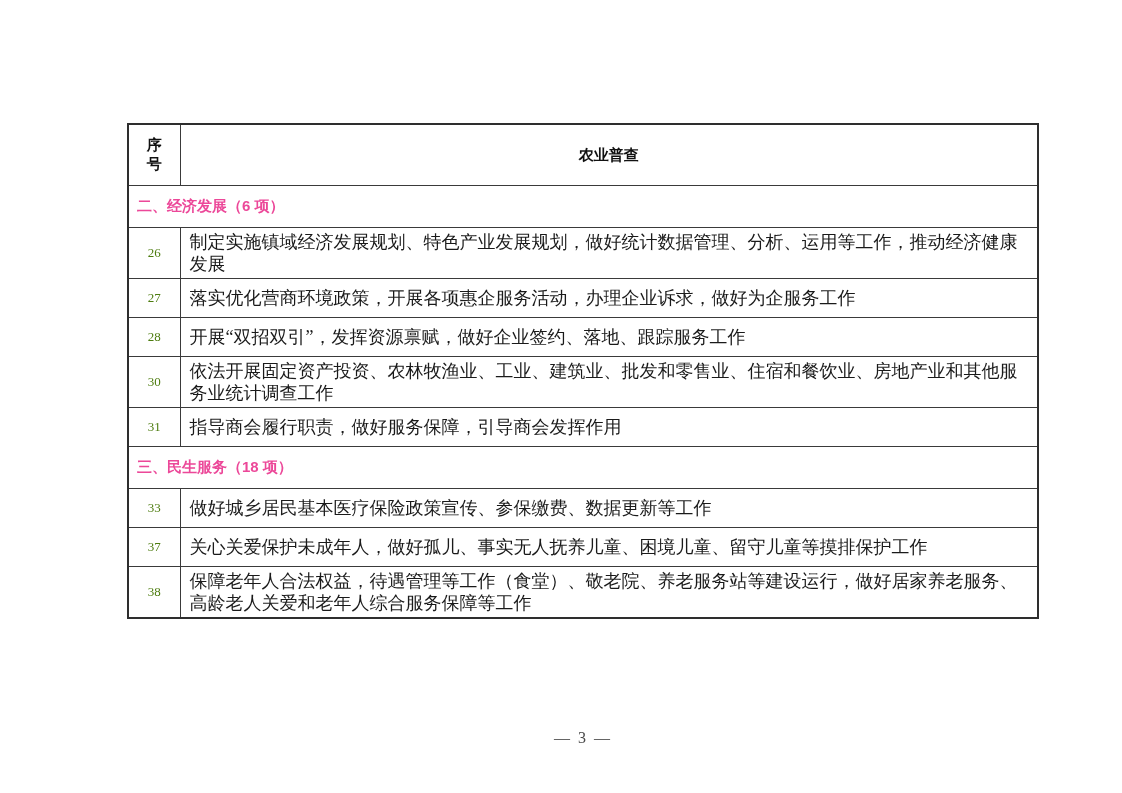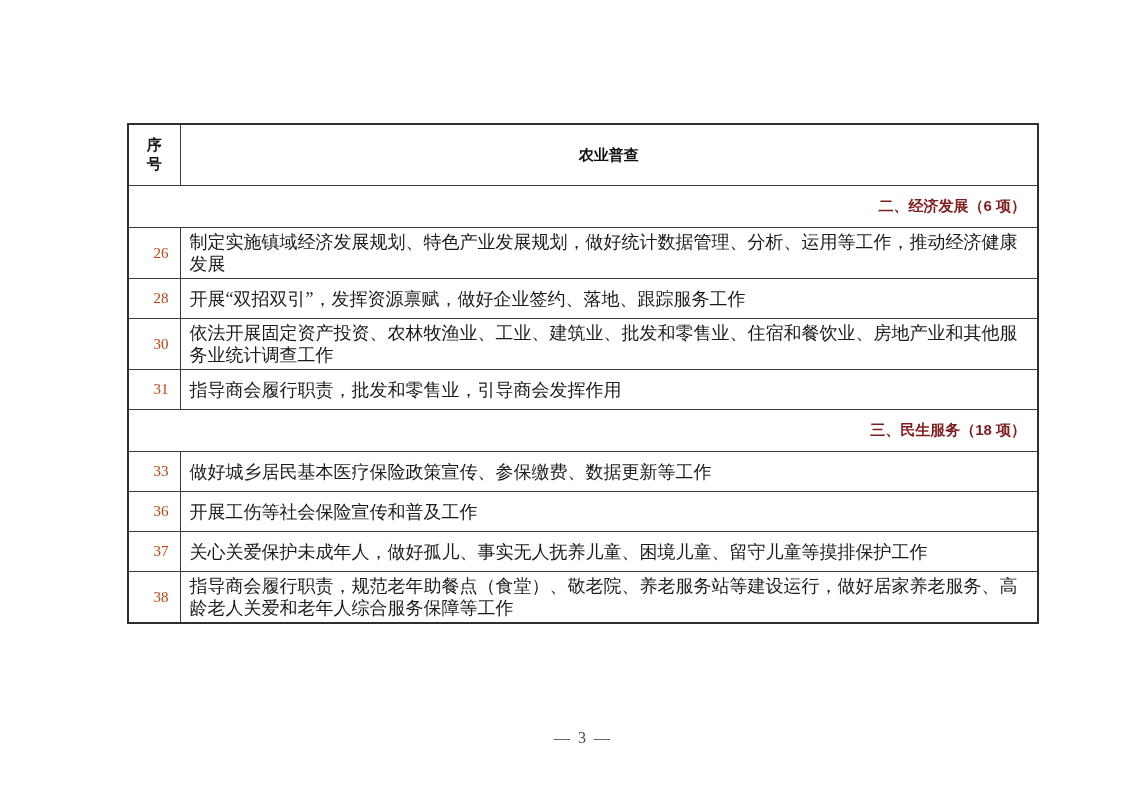--- a/index.html
+++ b/index.html
@@ -33,30 +33,30 @@
     font-weight: bold;
     font-size: 15px;
     text-align: center;
     color: #111;
   }
   tr.section-row td {
     height: 35px;
     font-family: "Liberation Sans", sans-serif;
     font-weight: bold;
     font-size: 15px;
-    text-align: right;
+    text-align: left;
     padding-left: 8px;
-    color: #7f1d1d;
+    color: #ec4899;
   }
   tr.item-row td.seq {
     height: 37px;
-    text-align: right;
+    text-align: center;
     font-family: "Liberation Serif", serif;
-    font-size: 15px;
-    color: #c2410c;
+    font-size: 13px;
+    color: #4d7c0f;
   }
   tr.item-row td.txt {
     font-family: "Liberation Serif", serif;
     font-size: 18px;
     line-height: 22px;
     text-align: left;
     padding: 3px 10px 3px 9px;
     color: #1a1a1a;
   }
   .footer {
@@ -87,48 +87,48 @@
       </tr>
 
       <tr class="section-row">
         <td colspan="2">二、经济发展（6 项）</td>
       </tr>
       <tr class="item-row">
         <td class="seq">26</td>
         <td class="txt">制定实施镇域经济发展规划、特色产业发展规划，做好统计数据管理、分析、运用等工作，推动经济健康发展</td>
       </tr>
       <tr class="item-row">
+        <td class="seq">27</td>
+        <td class="txt">落实优化营商环境政策，开展各项惠企服务活动，办理企业诉求，做好为企服务工作</td>
+      </tr>
+      <tr class="item-row">
         <td class="seq">28</td>
         <td class="txt">开展“双招双引”，发挥资源禀赋，做好企业签约、落地、跟踪服务工作</td>
       </tr>
       <tr class="item-row">
         <td class="seq">30</td>
         <td class="txt">依法开展固定资产投资、农林牧渔业、工业、建筑业、批发和零售业、住宿和餐饮业、房地产业和其他服务业统计调查工作</td>
       </tr>
       <tr class="item-row">
         <td class="seq">31</td>
-        <td class="txt">指导商会履行职责，批发和零售业，引导商会发挥作用</td>
+        <td class="txt">指导商会履行职责，做好服务保障，引导商会发挥作用</td>
       </tr>
 
       <tr class="section-row">
         <td colspan="2">三、民生服务（18 项）</td>
       </tr>
       <tr class="item-row">
         <td class="seq">33</td>
         <td class="txt">做好城乡居民基本医疗保险政策宣传、参保缴费、数据更新等工作</td>
       </tr>
       <tr class="item-row">
-        <td class="seq">36</td>
-        <td class="txt">开展工伤等社会保险宣传和普及工作</td>
-      </tr>
-      <tr class="item-row">
         <td class="seq">37</td>
         <td class="txt">关心关爱保护未成年人，做好孤儿、事实无人抚养儿童、困境儿童、留守儿童等摸排保护工作</td>
       </tr>
       <tr class="item-row">
         <td class="seq">38</td>
-        <td class="txt">指导商会履行职责，规范老年助餐点（食堂）、敬老院、养老服务站等建设运行，做好居家养老服务、高龄老人关爱和老年人综合服务保障等工作</td>
+        <td class="txt">保障老年人合法权益，待遇管理等工作（食堂）、敬老院、养老服务站等建设运行，做好居家养老服务、高龄老人关爱和老年人综合服务保障等工作</td>
       </tr>
     </tbody>
   </table>
 
   <div class="footer">— 3 —</div>
 </div>
 
 </body></html>

